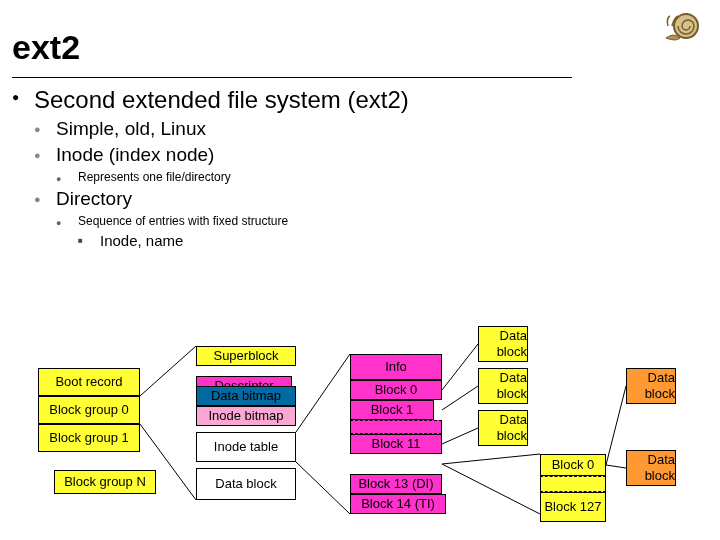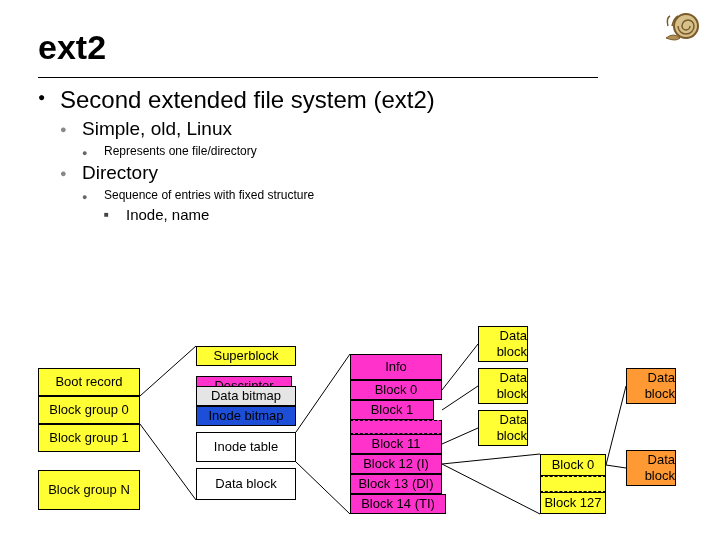--- a/index.html
+++ b/index.html
@@ -1,36 +1,36 @@
 <!DOCTYPE html>
 <html><head>
 <meta charset="utf-8">
 <style>
   html,body{margin:0;padding:0;font-family:Arial,Helvetica,sans-serif;background:#fff;color:#000}
-  .slide{position:relative;width:720px;height:540px;box-sizing:border-box;padding:18px 38px}
+  .slide{position:relative;width:720px;height:540px;box-sizing:border-box;padding:18px 12px}
   .corner-icon{position:absolute;top:6px;right:16px;width:44px;height:40px}
   .title{font-size:34px;font-weight:bold;margin:10px 0 10px 0}
   .rule{border:none;border-top:1px solid #000;width:560px;margin:2px 0 8px 0}
   ul{margin:2px 0;padding:0;list-style:none}
   li{position:relative;padding-left:22px;margin:4px 0}
   li.bdot::before{content:"●";position:absolute;left:0;top:4px;font-size:12px;color:#000}
   li.sdot::before{content:"●";position:absolute;left:0;top:5px;font-size:11px;color:#888}
   li.ssdot::before{content:"●";position:absolute;left:0;top:4px;font-size:9px;color:#666}
   li.sq::before{content:"■";position:absolute;left:0;top:4px;font-size:8px;color:#444}
   .l1{font-size:24px}
   .l2{font-size:19px}
   .l3{font-size:12px}
   .l4{font-size:15px}
 
   .box{position:absolute;border:1px solid #000;font-size:13px;line-height:1.25;display:flex;align-items:center;justify-content:center;text-align:right;box-sizing:border-box}
 
   .c-yellow{background:#ffff33}
   .c-magenta{background:#ff33cc}
-  .c-blue{background:#e5e5e5}
-  .c-green{background:#1d4ed8}
+  .c-blue{background:#0369a1}
+  .c-green{background:#f9a8d4}
   .c-orange{background:#ff9933}
   .c-white{background:#fff}
 
   .dashed{border-style:dashed}
 
   svg.connectors{position:absolute;left:0;top:0;pointer-events:none}
 </style>
 </head>
 <body>
 
@@ -45,65 +45,65 @@
     </svg>
   </div>
 
   <div class="title">ext2</div>
   <hr class="rule">
 
   <ul>
     <li class="bdot l1">Second extended file system (ext2)</li>
     <ul style="margin-left:22px">
       <li class="sdot l2">Simple, old, Linux</li>
+      <li class="sdot l2">Inode (index node)</li>
       <ul style="margin-left:22px">
         <li class="ssdot l3">Represents one file/directory</li>
       </ul>
       <li class="sdot l2">Directory</li>
       <ul style="margin-left:22px">
         <li class="ssdot l3">Sequence of entries with fixed structure</li>
         <ul style="margin-left:22px">
           <li class="sq l4">Inode, name</li>
         </ul>
       </ul>
     </ul>
   </ul>
 
   <div class="box c-yellow" style="left:38px; top:368px; width:102px; height:28px">Boot record</div>
   <div class="box c-yellow" style="left:38px; top:396px; width:102px; height:28px">Block group 0</div>
   <div class="box c-yellow" style="left:38px; top:424px; width:102px; height:28px">Block group 1</div>
-  <div class="box c-yellow" style="left:38px; top:470px; width:102px; height:40px">Block group N</div>
+  <div class="box c-yellow" style="left:54px; top:470px; width:102px; height:24px">Block group N</div>
 
   <div class="box c-yellow" style="left:196px; top:346px; width:100px; height:20px">Superblock</div>
   <div class="box c-magenta" style="left:196px; top:376px; width:96px; height:20px">Descriptor</div>
   <div class="box c-blue" style="left:196px; top:386px; width:100px; height:20px">Data bitmap</div>
   <div class="box c-green" style="left:196px; top:406px; width:100px; height:20px">Inode bitmap</div>
   <div class="box c-white" style="left:196px; top:432px; width:100px; height:30px">Inode table</div>
   <div class="box c-white" style="left:196px; top:468px; width:100px; height:32px">Data block</div>
 
   <div class="box c-magenta" style="left:350px; top:354px; width:92px; height:26px">Info</div>
   <div class="box c-magenta" style="left:350px; top:380px; width:92px; height:20px">Block 0</div>
   <div class="box c-magenta" style="left:350px; top:400px; width:84px; height:20px">Block 1</div>
 
   <div class="box c-magenta dashed" style="left:350px; top:420px; width:92px; height:14px; border-left-style:solid;border-right-style:solid"></div>
 
   <div class="box c-magenta" style="left:350px; top:434px; width:92px; height:20px">Block 11</div>
-  <div class="box c-magenta" style="left:350px; top:454px; width:92px; height:20px">Block 12 (I)</div>
   <div class="box c-magenta" style="left:350px; top:474px; width:92px; height:20px">Block 13 (DI)</div>
   <div class="box c-magenta" style="left:350px; top:494px; width:96px; height:20px">Block 14 (TI)</div>
 
   <div class="box c-yellow" style="left:478px; top:326px; width:50px; height:36px">Data block</div>
   <div class="box c-yellow" style="left:478px; top:368px; width:50px; height:36px">Data block</div>
   <div class="box c-yellow" style="left:478px; top:410px; width:50px; height:36px">Data block</div>
   <div class="box c-orange" style="left:626px; top:368px; width:50px; height:36px">Data block</div>
   <div class="box c-orange" style="left:626px; top:450px; width:50px; height:36px">Data block</div>
 
   <div class="box c-yellow" style="left:540px; top:454px; width:66px; height:22px">Block 0</div>
   <div class="box c-yellow dashed" style="left:540px; top:476px; width:66px; height:16px; border-left-style:solid;border-right-style:solid"></div>
-  <div class="box c-yellow" style="left:540px; top:492px; width:66px; height:22px">Block 127</div>
+  <div class="box c-yellow" style="left:540px; top:492px; width:66px; height:30px">Block 127</div>
 
   <svg class="connectors" width="720" height="540">
     <g stroke="#000" stroke-width="1" fill="none">
 
       <line x1="140" y1="396" x2="196" y2="346"></line>
       <line x1="140" y1="424" x2="196" y2="500"></line>
 
       <line x1="296" y1="432" x2="350" y2="354"></line>
       <line x1="296" y1="462" x2="350" y2="514"></line>
 

